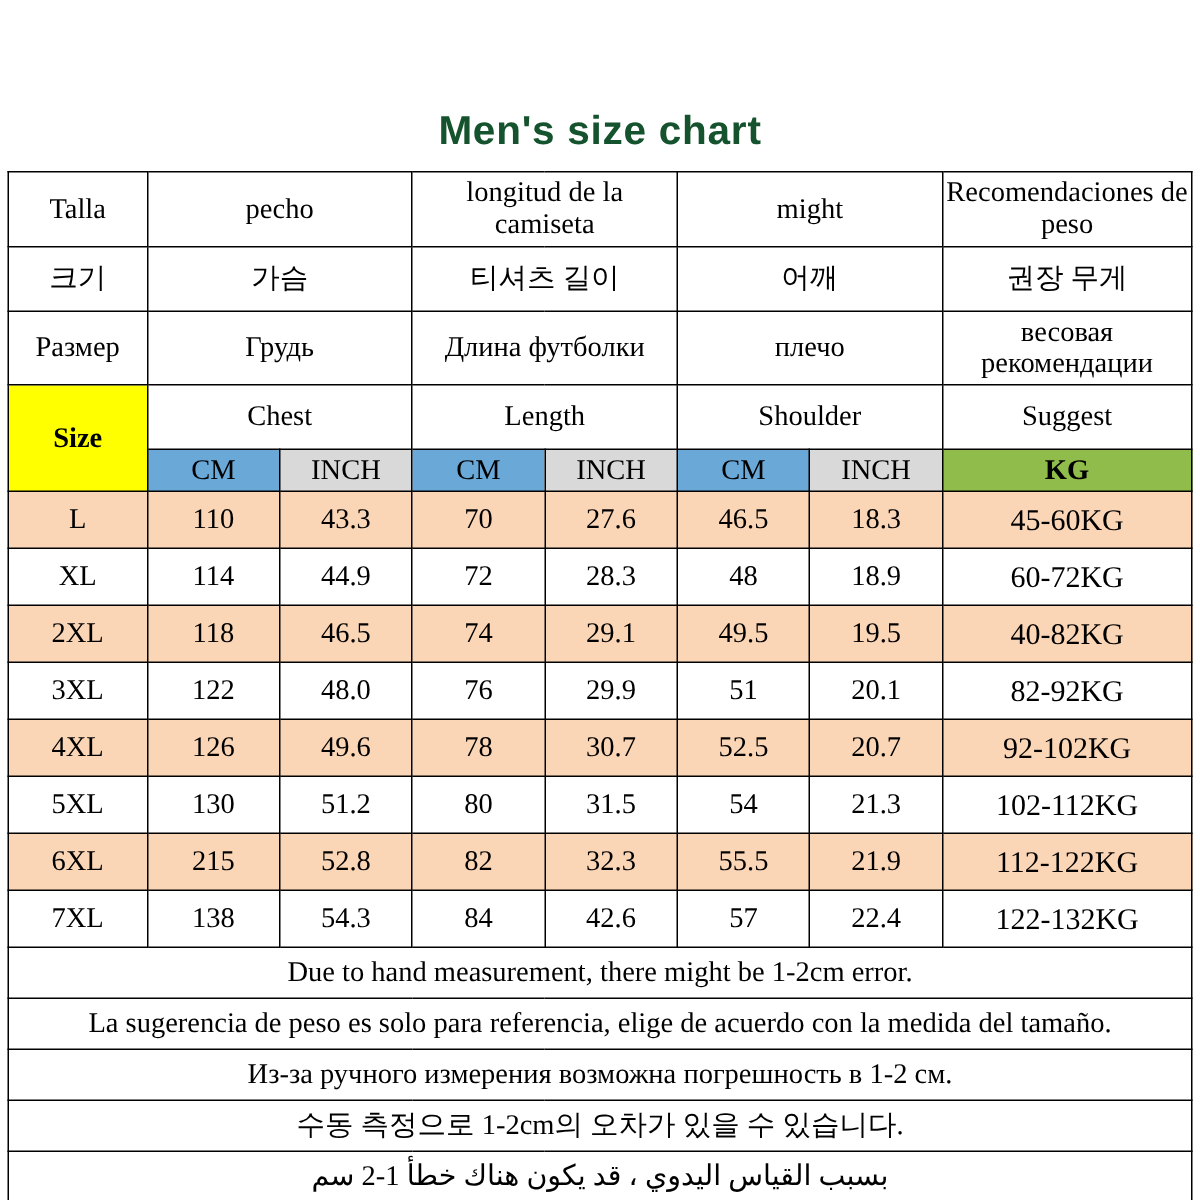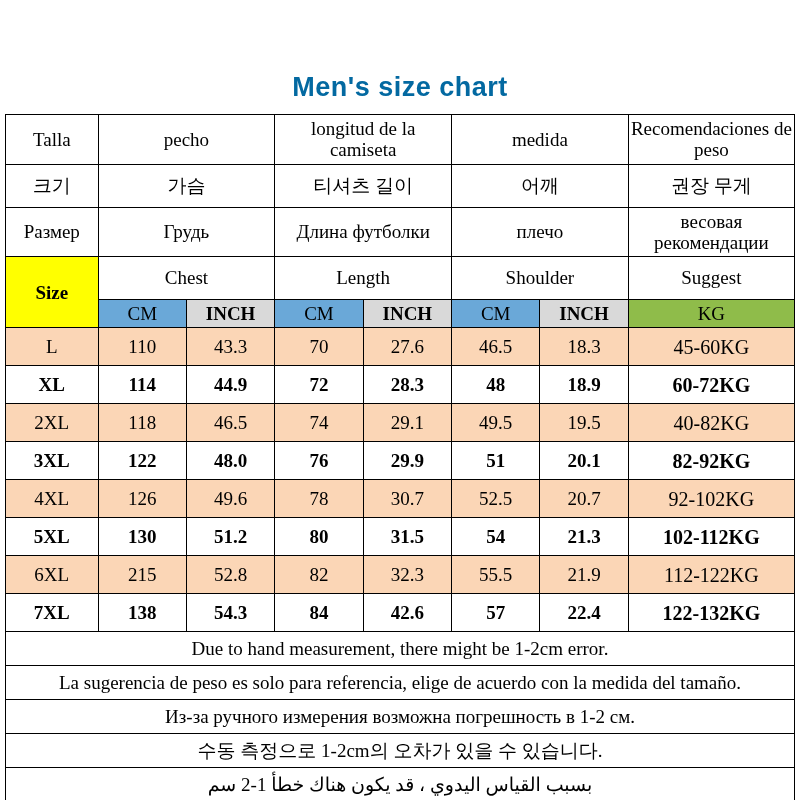--- a/index.html
+++ b/index.html
@@ -15,21 +15,21 @@
   }
   .page {
     position: relative;
     width: 800px;
     height: 800px;
     background: #ffffff;
     box-sizing: border-box;
   }
   .title {
     text-align: center;
-    color: #0369a1;
+    color: #14532d;
     font-family: "Liberation Sans", sans-serif;
     font-weight: bold;
     font-size: 27px;
     letter-spacing: 0.5px;
     padding-top: 72px;
     padding-bottom: 11px;
   }
   table.chart {
     border-collapse: collapse;
     width: 790px;
@@ -61,39 +61,38 @@
     font-size: 21px;
     margin-left: 32px;
   }
   .cell-blue {
     background: #6aa8d8;
     font-weight: normal;
     font-size: 18px;
   }
   .cell-grey {
     background: #d9d9d9;
-    font-weight: bold;
+    font-weight: normal;
     font-size: 18px;
   }
   .cell-green {
     background: #8fbc4a;
-    font-weight: normal;
+    font-weight: bold;
     font-size: 19px;
   }
   .cell-white-head {
     background: #ffffff;
     font-size: 20px;
     margin-left: 28px;
   }
   .row-alt td {
     background: #fbd6b6;
   }
   .row-plain td {
     background: #ffffff;
-    font-weight: bold;
   }
   .data-row td { height: 31px; font-size: 20px; }
   .data-row td.kgcell { font-size: 20px; margin-left: 41px; }
 
   .note td {
     text-align: center;
     font-size: 17px;
     height: 27px;
     padding: 2px 4px;
   }
@@ -117,21 +116,21 @@
       <col class="c-inch">
       <col class="c-cm">
       <col class="c-inch">
       <col class="c-kg">
     </colgroup>
     <tbody>
       <tr class="lang-row-tall">
         <td>Talla</td>
         <td colspan="2">pecho</td>
         <td colspan="2">longitud de la camiseta</td>
-        <td colspan="2">medida</td>
+        <td colspan="2">might</td>
         <td>Recomendaciones de peso</td>
       </tr>
       <tr class="lang-row">
         <td>크기</td>
         <td colspan="2">가슴</td>
         <td colspan="2">티셔츠 길이</td>
         <td colspan="2">어깨</td>
         <td>권장 무게</td>
       </tr>
       <tr class="lang-row-tall">

